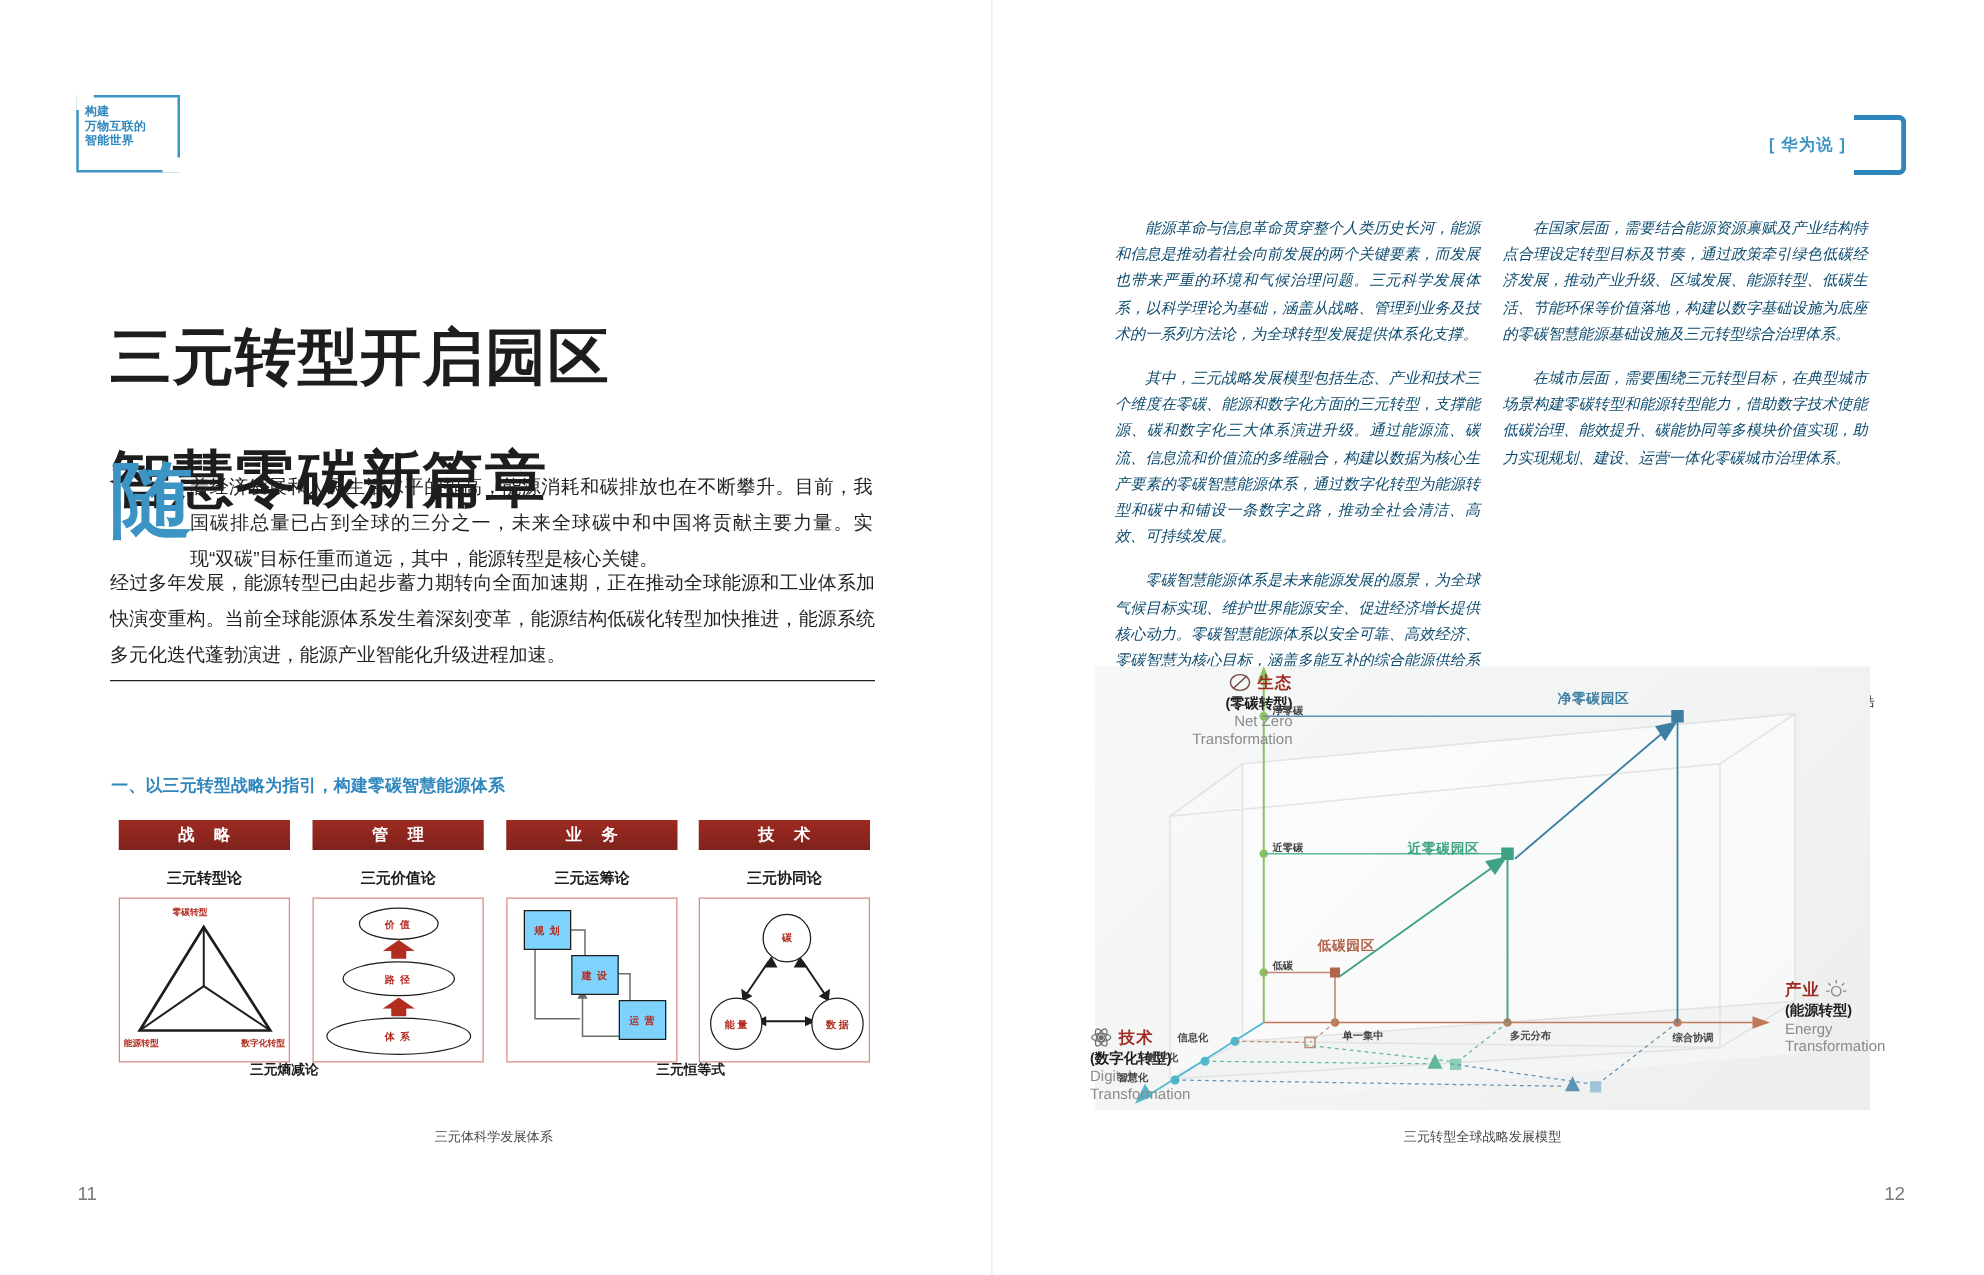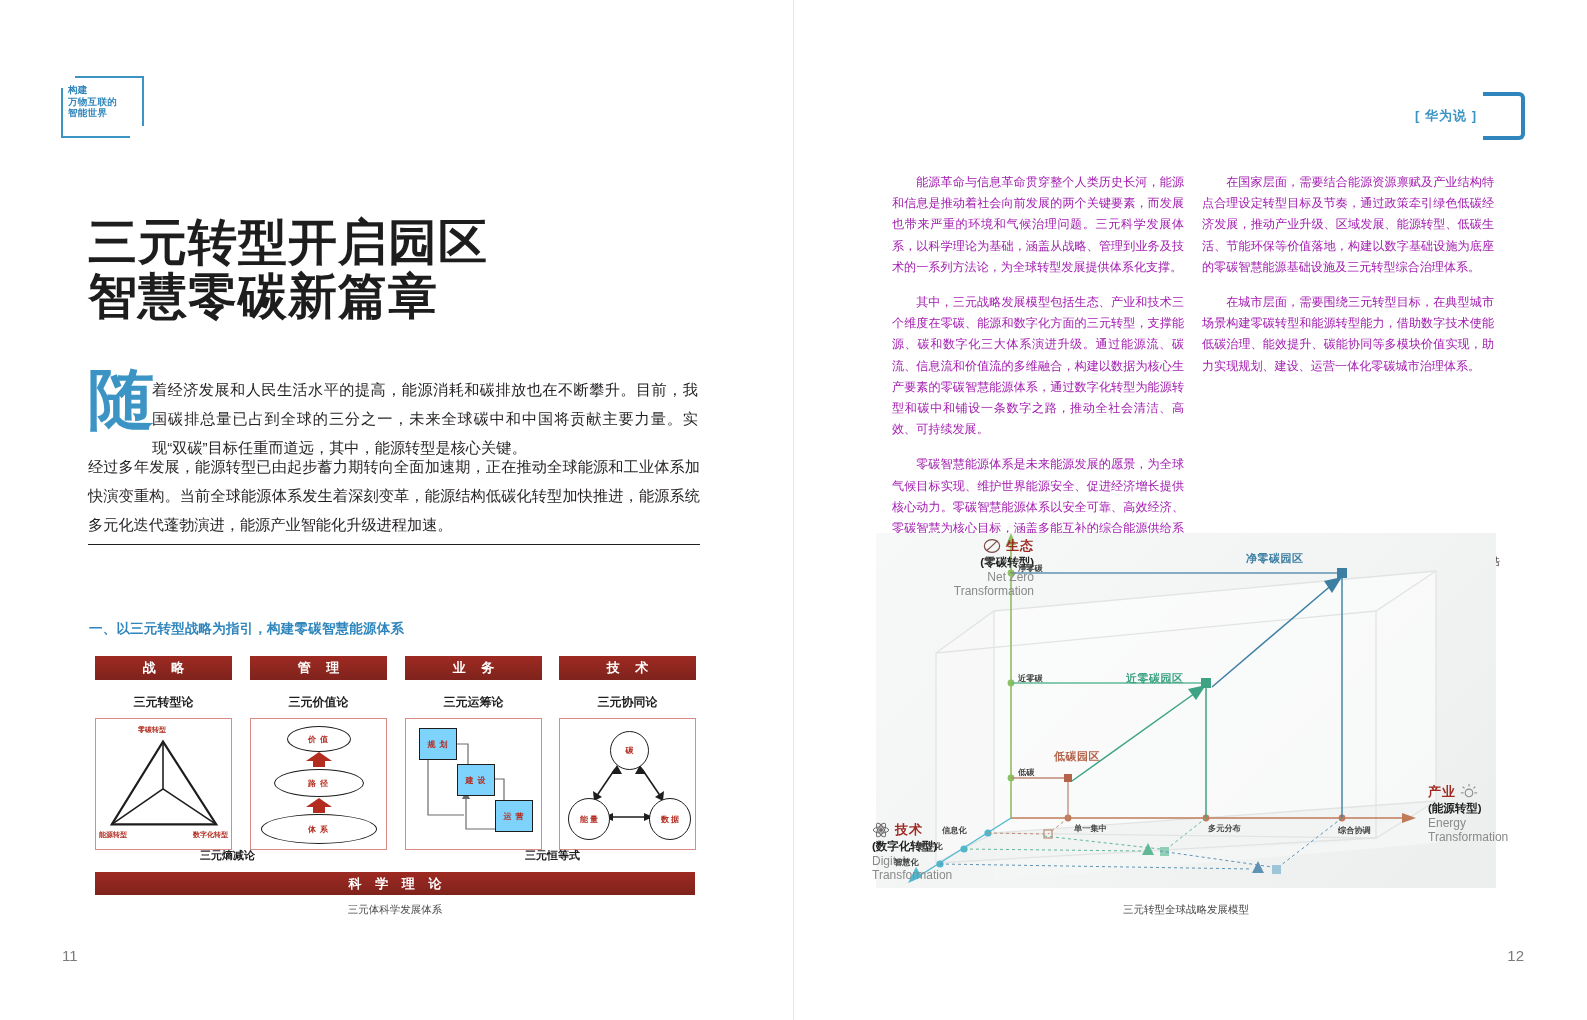--- a/index.html
+++ b/index.html
@@ -43,21 +43,21 @@
   }
   .hw-bracket:before{
     content:"";position:absolute;left:-4px;top:14px;width:4px;height:20px;background:#fff;
   }
 
   .main-title{
     position:absolute;left:88px;top:215px;width:700px;
     font-size:49px;line-height:54px;font-weight:bold;color:#1d1d1d;
     letter-spacing:1px;
   }
-  .main-title div{white-space:nowrap;}
+  .main-title div{white-space:nowrap;margin-top:44px;}
 
   .dropcap{
     position:absolute;left:88px;top:366px;
     font-size:66px;line-height:66px;color:#3c94c4;font-weight:bold;
   }
   .intro-a{
     position:absolute;left:152px;top:375px;width:546px;
     font-size:15.2px;line-height:29px;color:#231f20;text-align:justify;
     text-justify:inter-ideograph;
   }
@@ -154,22 +154,22 @@
 
   .pg-left{
     position:absolute;left:62px;top:947px;font-size:15px;color:#7a7a7a;
   }
 
   
   .spine{position:absolute;left:793px;top:0;width:1px;height:1020px;background:#e8e8e8;}
 
   
   .rcol{
-    position:absolute;font-size:12.1px;line-height:21.2px;color:#a21caf;
-    text-align:justify;text-justify:inter-ideograph;
+    position:absolute;font-size:12.1px;line-height:21.2px;color:#0c4a6e;
+    text-align:justify;text-justify:inter-ideograph;font-style:italic;
   }
   .rcol p{margin:0 0 14px 0;text-indent:2em;}
   .rcol.c1{left:892px;top:172px;width:292px;}
   .rcol.c2{left:1202px;top:172px;width:292px;}
 
   
   .figbox{
     position:absolute;left:876px;top:533px;width:620px;height:355px;
     background:linear-gradient(135deg,#f7f8f8 0%,#f2f3f3 55%,#eceeee 100%);
   }
@@ -304,21 +304,20 @@
         </svg>
         <span class="circ" style="left:50px;top:12px;width:37px;height:37px;">碳</span>
         <span class="circ" style="left:8px;top:79px;width:40px;height:40px;">能 量</span>
         <span class="circ" style="left:89px;top:79px;width:40px;height:40px;">数 据</span>
       </div>
     </div>
 
     <span class="mid-lbl" style="left:105px;top:192px;">三元熵减论</span>
     <span class="mid-lbl" style="left:430px;top:192px;">三元恒等式</span>
 
-    <div class="sci-bar">科 学 理 论</div>
   </div>
 
   <div class="cap-left">三元体科学发展体系</div>
   <div class="pg-left">11</div>
 
   <div class="spine"></div>
 
   <div class="rcol c1">
     <p>能源革命与信息革命贯穿整个人类历史长河，能源和信息是推动着社会向前发展的两个关键要素，而发展也带来严重的环境和气候治理问题。三元科学发展体系，以科学理论为基础，涵盖从战略、管理到业务及技术的一系列方法论，为全球转型发展提供体系化支撑。</p>
     <p>其中，三元战略发展模型包括生态、产业和技术三个维度在零碳、能源和数字化方面的三元转型，支撑能源、碳和数字化三大体系演进升级。通过能源流、碳流、信息流和价值流的多维融合，构建以数据为核心生产要素的零碳智慧能源体系，通过数字化转型为能源转型和碳中和铺设一条数字之路，推动全社会清洁、高效、可持续发展。</p>

